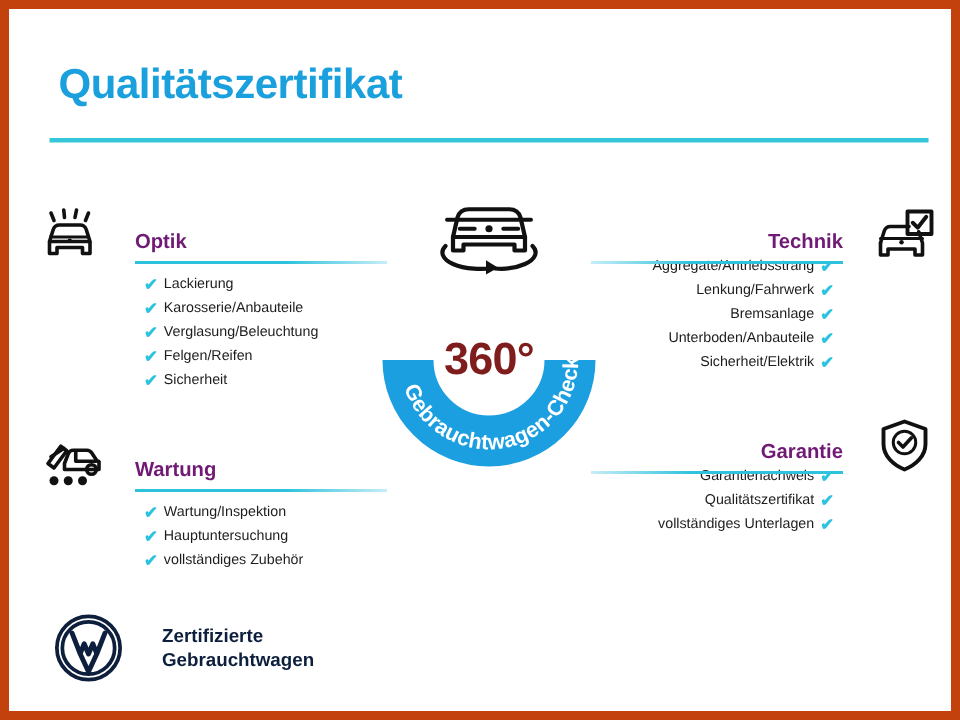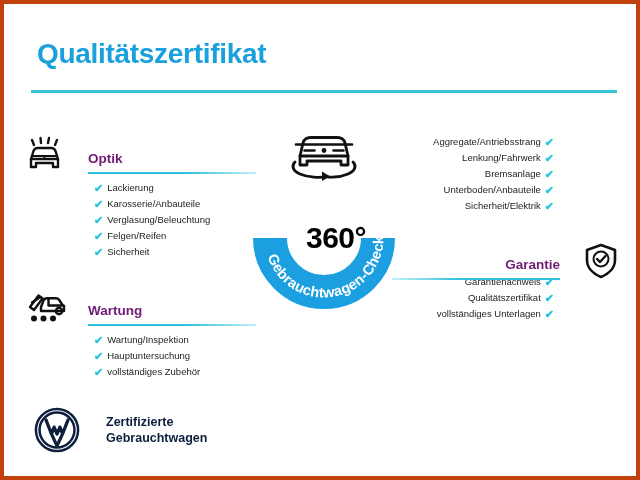--- a/index.html
+++ b/index.html
@@ -8,21 +8,21 @@
     background: #ffffff;
   }
   body {
     font-family: "Liberation Sans", sans-serif;
   }
   #page {
     position: relative;
     width: 640px;
     height: 480px;
     background: #ffffff;
-    border: 4px solid #c2410c;
+    border: 6px solid #c2410c;
     box-sizing: border-box;
     overflow: hidden;
   }
 
   
   .page-title {
     position: absolute;
     left: 33px;
     top: 34px;
     font-size: 28px;
@@ -122,30 +122,30 @@
   .badge {
     position: absolute;
     left: 236px;
     top: 150px;
     width: 168px;
     height: 168px;
   }
   .badge svg { display: block; }
   .badge-deg {
     position: absolute;
-    left: 12px;
+    left: 0;
     top: 0;
     width: 168px;
     height: 168px;
     display: flex;
     align-items: center;
     justify-content: center;
     font-size: 30px;
     font-weight: bold;
-    color: #000000;
+    color: #7f1d1d;
     letter-spacing: -0.5px;
     pointer-events: none;
   }
   .badge-car {
     position: absolute;
     left: 38px;
     top: -34px;
     width: 92px;
     height: 62px;
   }
@@ -256,20 +256,36 @@
             <span class="check">✔</span>
             <span class="item-label">vollständiges Zubehör</span>
           </li>
       </ul>
     </div>
   </div>
 
   <div class="col col-right right" style="top:130px;">
 
     <div class="block">
+      <div class="block-head">
+        <div class="icon-box">
+          <svg width="42" height="38" viewBox="0 0 42 38">
+            <g fill="none" stroke="#111" stroke-width="2.4" stroke-linejoin="round" stroke-linecap="round">
+              <path d="M5 24 L7.5 16 C8.2 14 9.6 13 11.6 13 L24 13"></path>
+              <path d="M5 24 L5 32 L10 32 L10 28 L28 28 L28 32 L33 32 L33 24 L30.5 16.5"></path>
+              <path d="M5 21 L33 21" stroke-width="2"></path>
+              <rect x="23" y="3" width="16" height="15" stroke-width="2.6"></rect>
+              <path d="M26.5 10.5 L29.8 13.8 L35.5 6.5" stroke-width="2.6"></path>
+            </g>
+            <circle cx="19" cy="23.5" r="1.5" fill="#111"></circle>
+          </svg>
+        </div>
+        <div class="block-title">Technik</div>
+        <div class="block-rule" style="bottom:-6px;"></div>
+      </div>
       <ul class="items" style="">
         <li class="item">
             <span class="item-label">Aggregate/Antriebsstrang</span>
             <span class="check">✔</span>
           </li>
         <li class="item">
             <span class="item-label">Lenkung/Fahrwerk</span>
             <span class="check">✔</span>
           </li>
         <li class="item">

